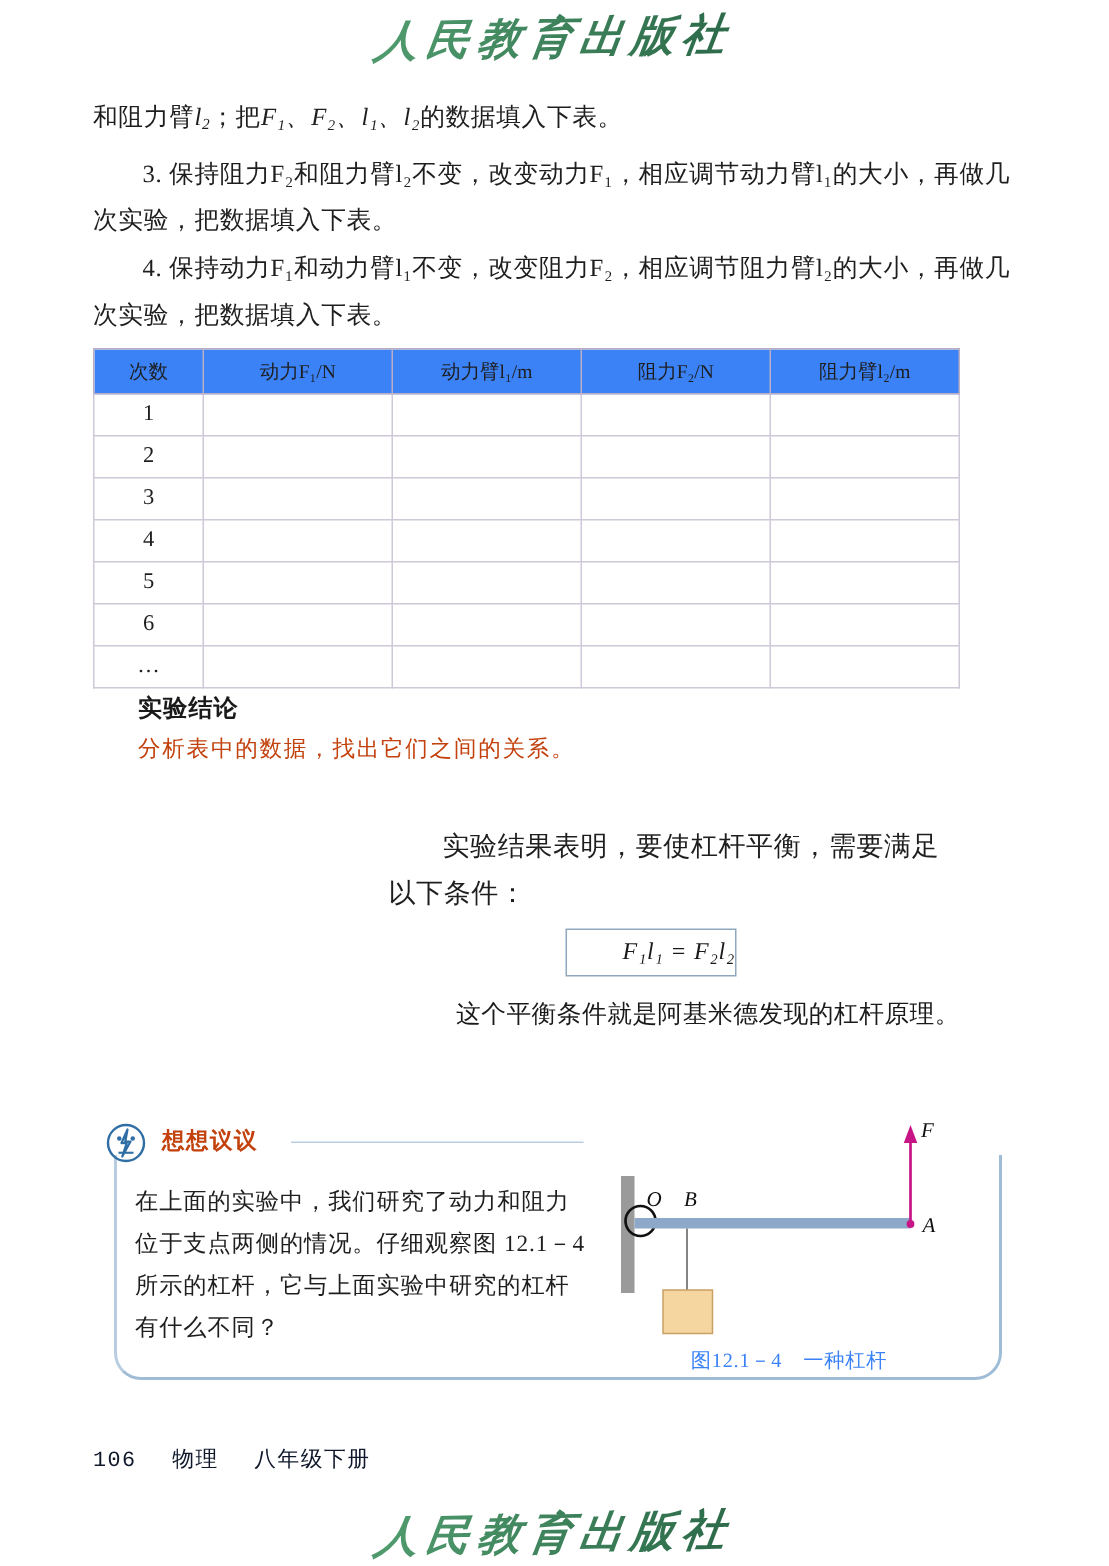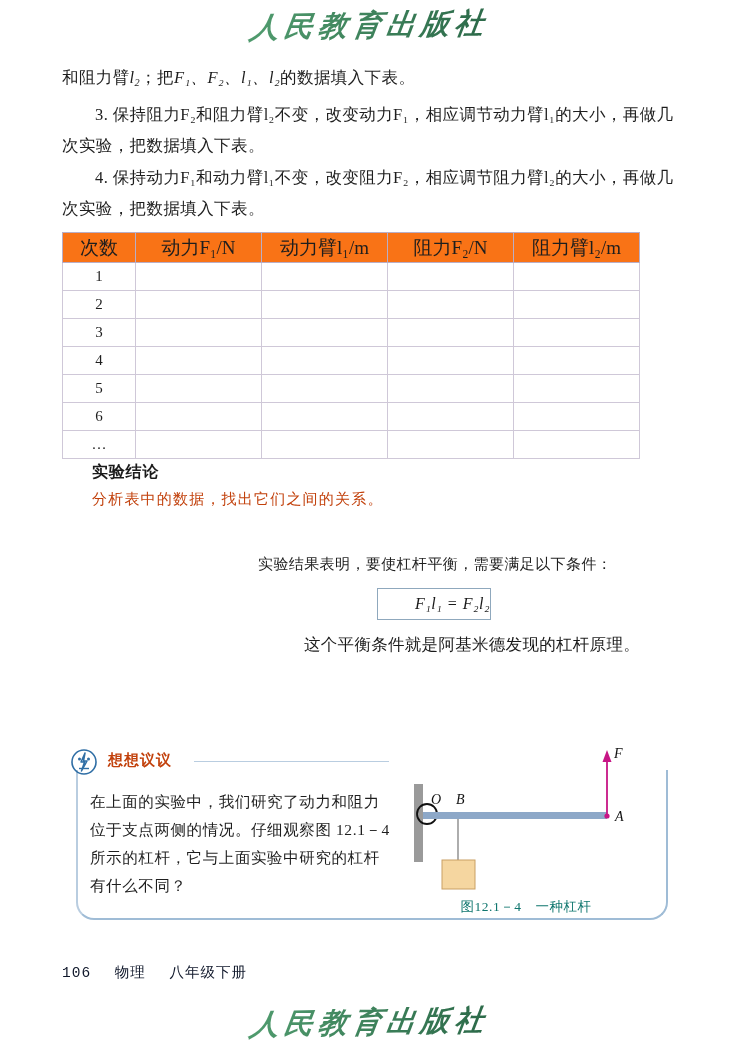--- a/index.html
+++ b/index.html
@@ -75,24 +75,24 @@
   .data-table td {
     border: 1px solid #cfc8d8;
     height: 27px;
     text-align: center;
     font-size: 14.5px;
     font-weight: normal;
     color: #1e1e1e;
     padding: 0;
   }
   .data-table thead th {
-    background: #f97316;
+    background: #3b82f6;
     height: 29px;
     border-color: #b9aec6;
-    font-size: 19px;
+    font-size: 13px;
   }
   .data-table .col-n  { width: 72px; }
   .data-table .cell-idx { font-size: 15px; }
   .data-table tbody td { background: #ffffff; }
 
   
   .concl-head {
     position: absolute;
     left: 92px;
     top: 462px;
@@ -108,21 +108,21 @@
     color: #c2410c;
     letter-spacing: 1.2px;
   }
 
   .result-block {
     position: absolute;
     left: 228px;
     top: 549px;
     width: 412px;
   }
-  .result-block .para { font-size: 15px; line-height: 31px; }
+  .result-block .para { font-size: 18px; line-height: 31px; margin-left: 31px; }
   .formula-line {
     text-align: center;
     font-size: 16.5px;
     letter-spacing: 1px;
     margin: 4px 0 2px 0;
   }
   .formula-box {
     margin: 8px auto 0 auto;
     width: 112px;
     height: 30px;
@@ -206,21 +206,21 @@
     width: 256px;
     height: 190px;
   }
   .fig-caption {
     position: absolute;
     left: 398px;
     top: 898px;
     width: 256px;
     text-align: center;
     font-size: 13.5px;
-    color: #0f766e;
+    color: #3b82f6;
     letter-spacing: 0.5px;
   }
 
   
   .footer {
     position: absolute;
     left: 62px;
     top: 963px;
     font-family: Liberation Mono, monospace;
     font-size: 14.5px;

